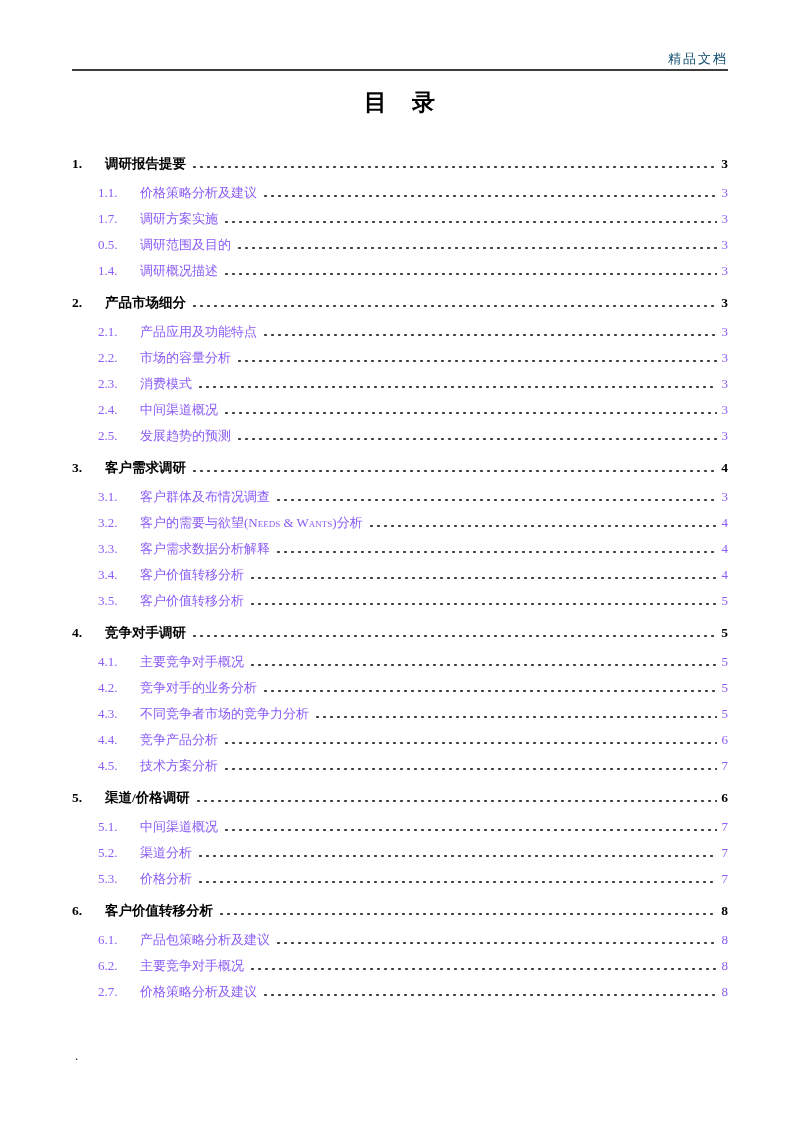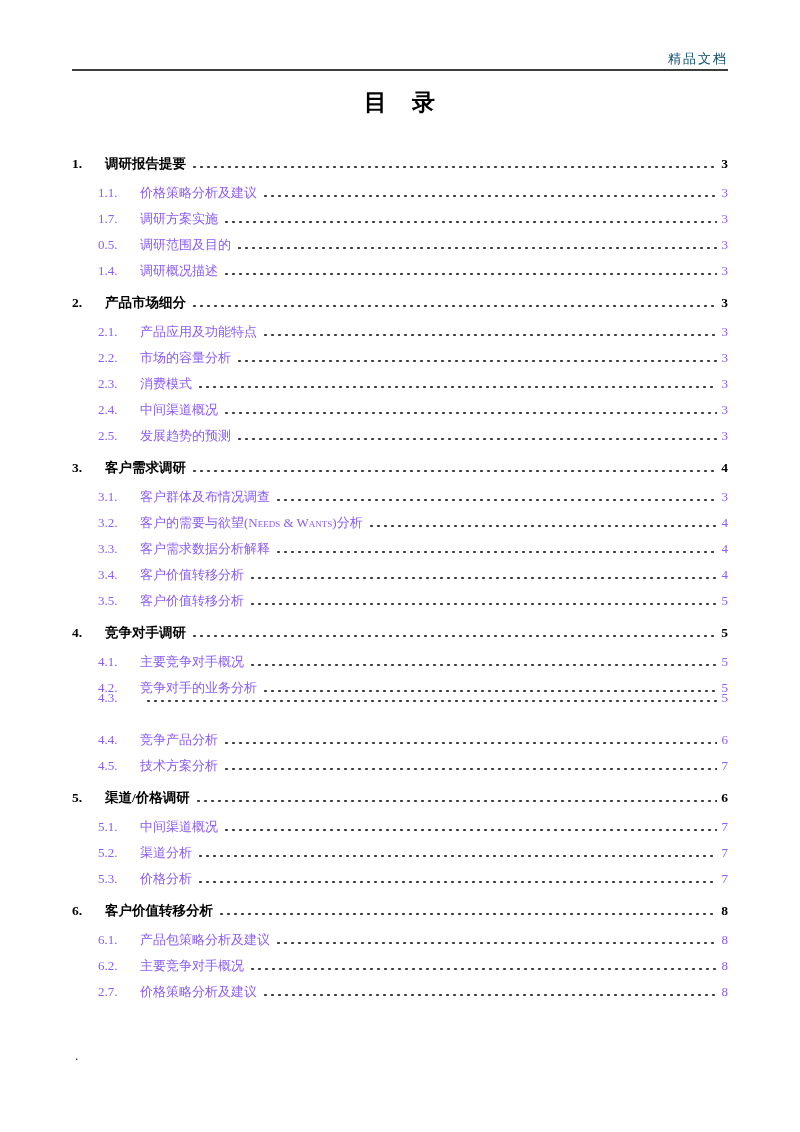--- a/index.html
+++ b/index.html
@@ -209,20 +209,21 @@
         <span class="pg">5</span>
       </div>
       <div class="toc-row l2">
         <span class="num">4.2.</span>
         <span class="label">竞争对手的业务分析</span>
         <span class="leader"></span>
         <span class="pg">5</span>
       </div>
       <div class="toc-row l2">
         <span class="num">4.3.</span>
+        <span class="label">不同竞争者市场的竞争力分析</span>
         <span class="leader"></span>
         <span class="pg">5</span>
       </div>
       <div class="toc-row l2">
         <span class="num">4.4.</span>
         <span class="label">竞争产品分析</span>
         <span class="leader"></span>
         <span class="pg">6</span>
       </div>
       <div class="toc-row l2">

